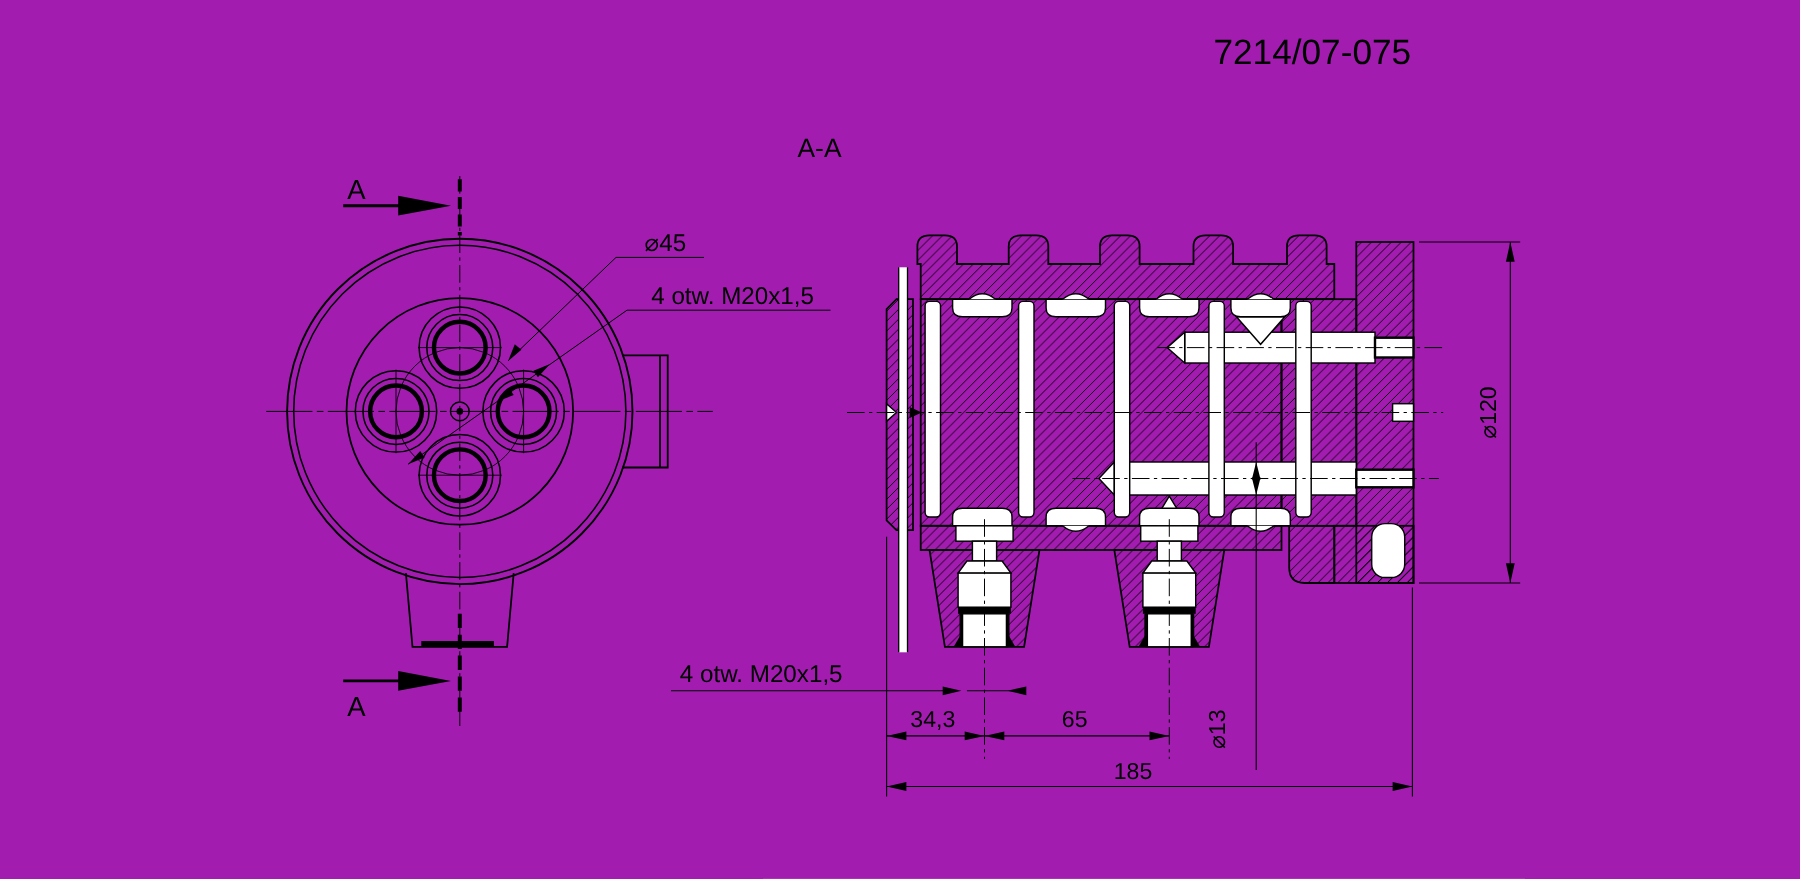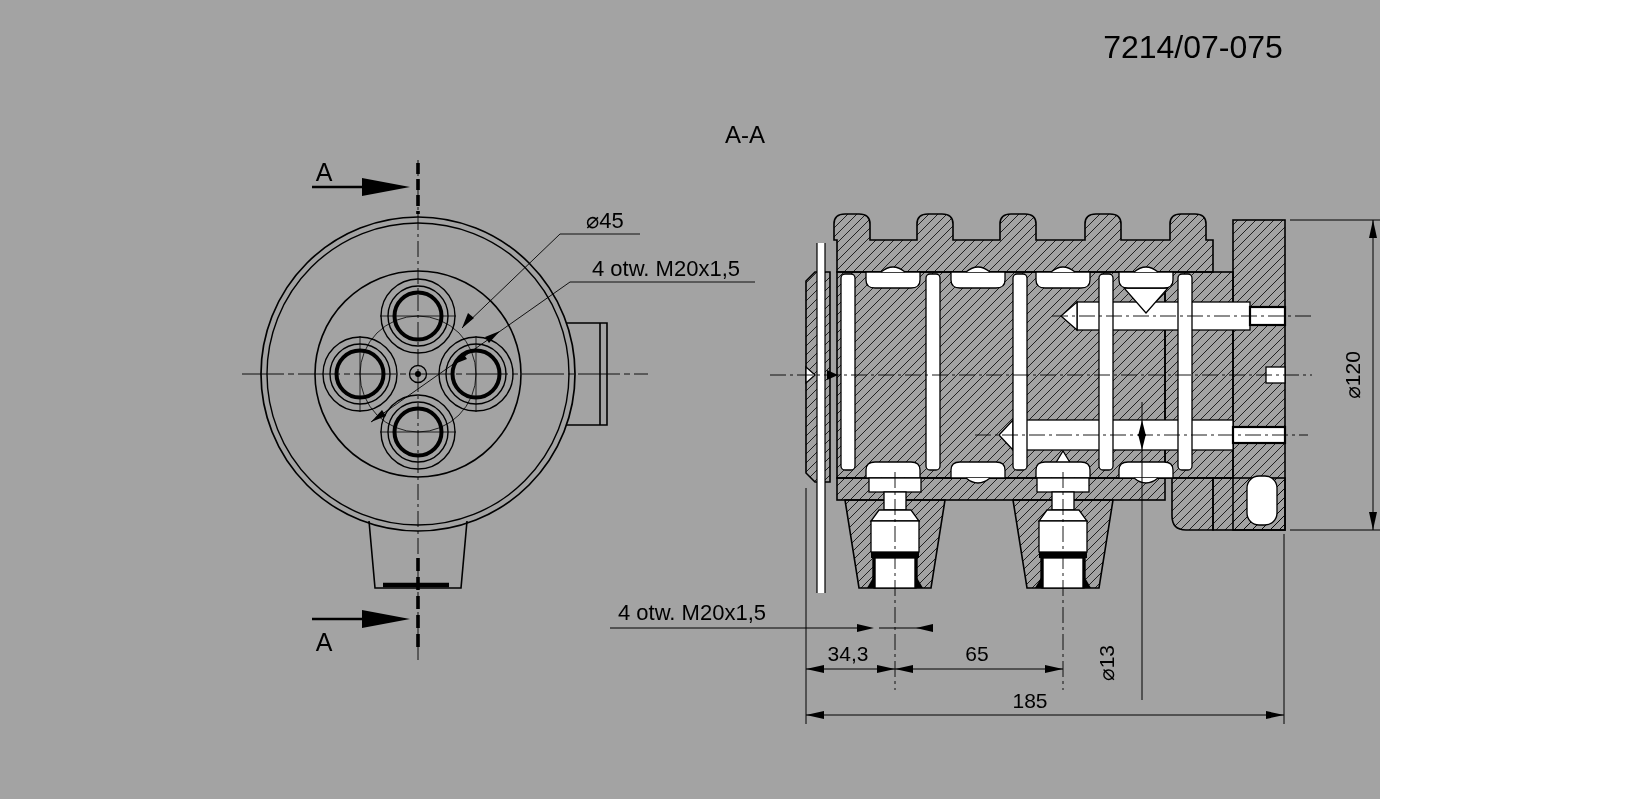--- a/index.html
+++ b/index.html
@@ -1,16 +1,16 @@
 <!DOCTYPE html>
 <html><head>
 <meta charset="utf-8">
 <style>
   html,body{margin:0;padding:0;background:#ffffff;}
-  .sheet{position:relative;width:1380px;height:799px;background:#a3a3a3;overflow:hidden;
+  .sheet{position:relative;width:1636px;height:799px;background:#a21caf;overflow:hidden;
          font-family:"Liberation Sans", sans-serif;text-align:right;}
   svg text{font-family:"Liberation Sans","DejaVu Sans",sans-serif;fill:#000;}
   .t-title{font-size:32px;}
   .t-section{font-size:24px;}
   .t-cut{font-size:25px;}
   .t-callout{font-size:22px;}
   .t-dim{font-size:21px;}
 </style>
 </head>
 <body style="background: rgb(255, 255, 255);">

